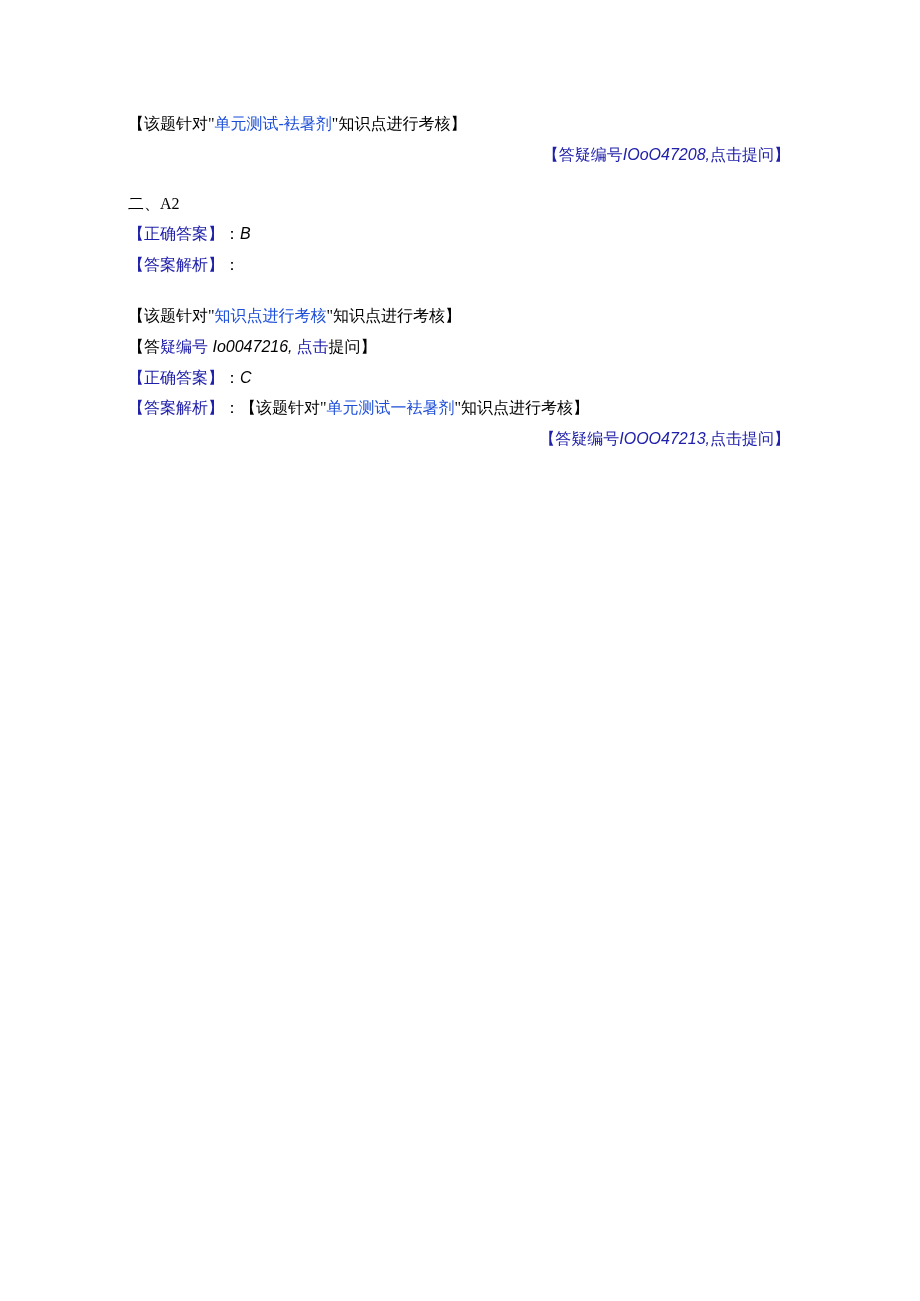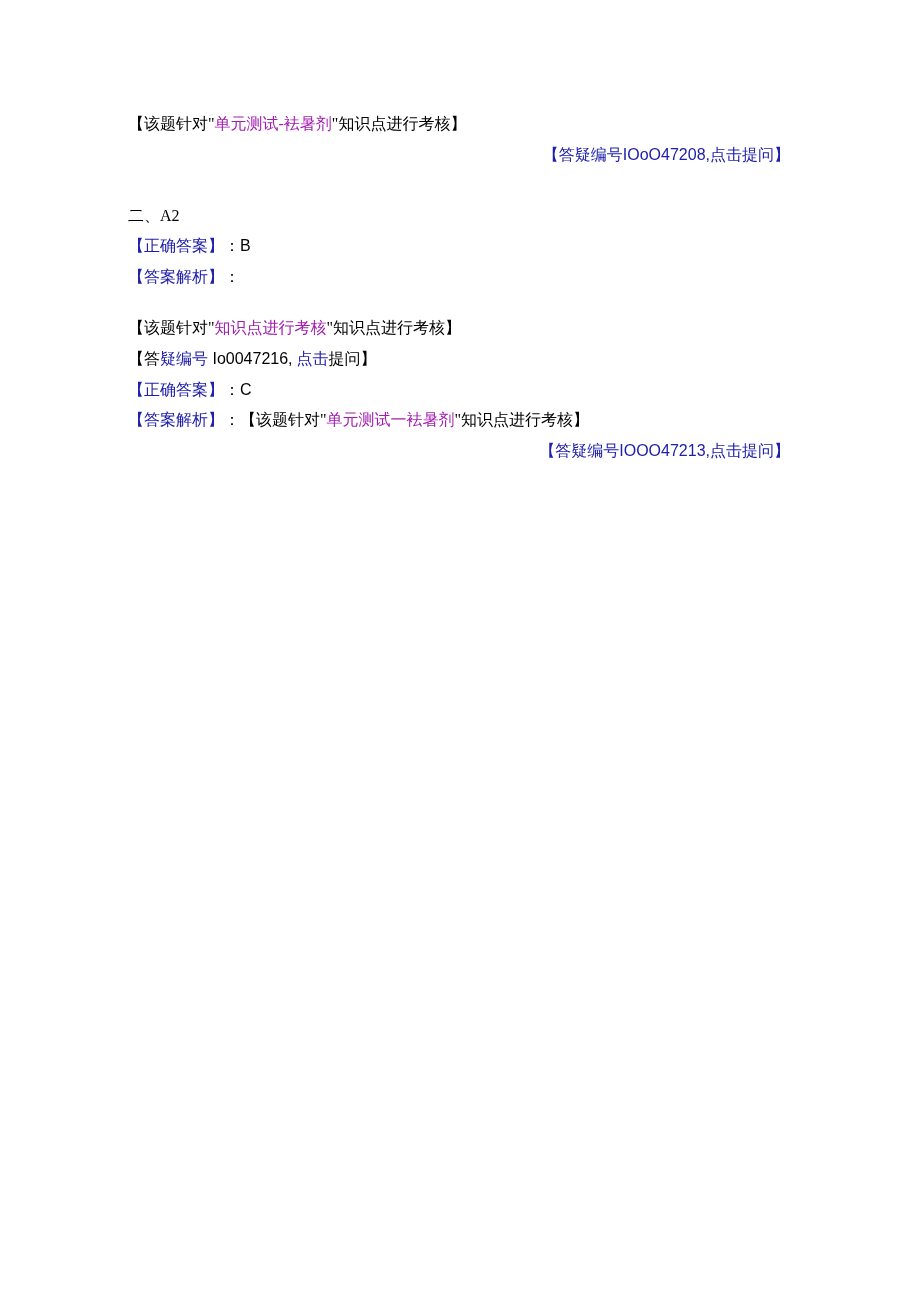--- a/index.html
+++ b/index.html
@@ -19,34 +19,35 @@
       padding-right: 100px;
       color: #000000;
     }
     .line {
       margin-bottom: 2px;
     }
     .black {
       color: #000000;
     }
     .green {
-      color: #a21caf;
+      color: #1d4ed8;
     }
     .blue {
       color: #2020aa;
     }
     .arial {
       font-family: Arial, sans-serif;
+      font-style: italic;
     }
     .right-align {
       text-align: right;
       padding-right: 30px;
     }
     .section-gap {
-      margin-top: 32px;
+      margin-top: 20px;
     }
     .small-gap {
       margin-top: 22px;
     }
   </style>
 </head>
 <body>
 
 <div class="line">
   <span class="black">【该题针对"</span><span class="green">单元测试-袪暑剂</span><span class="black">"知识点进行考核】</span>

